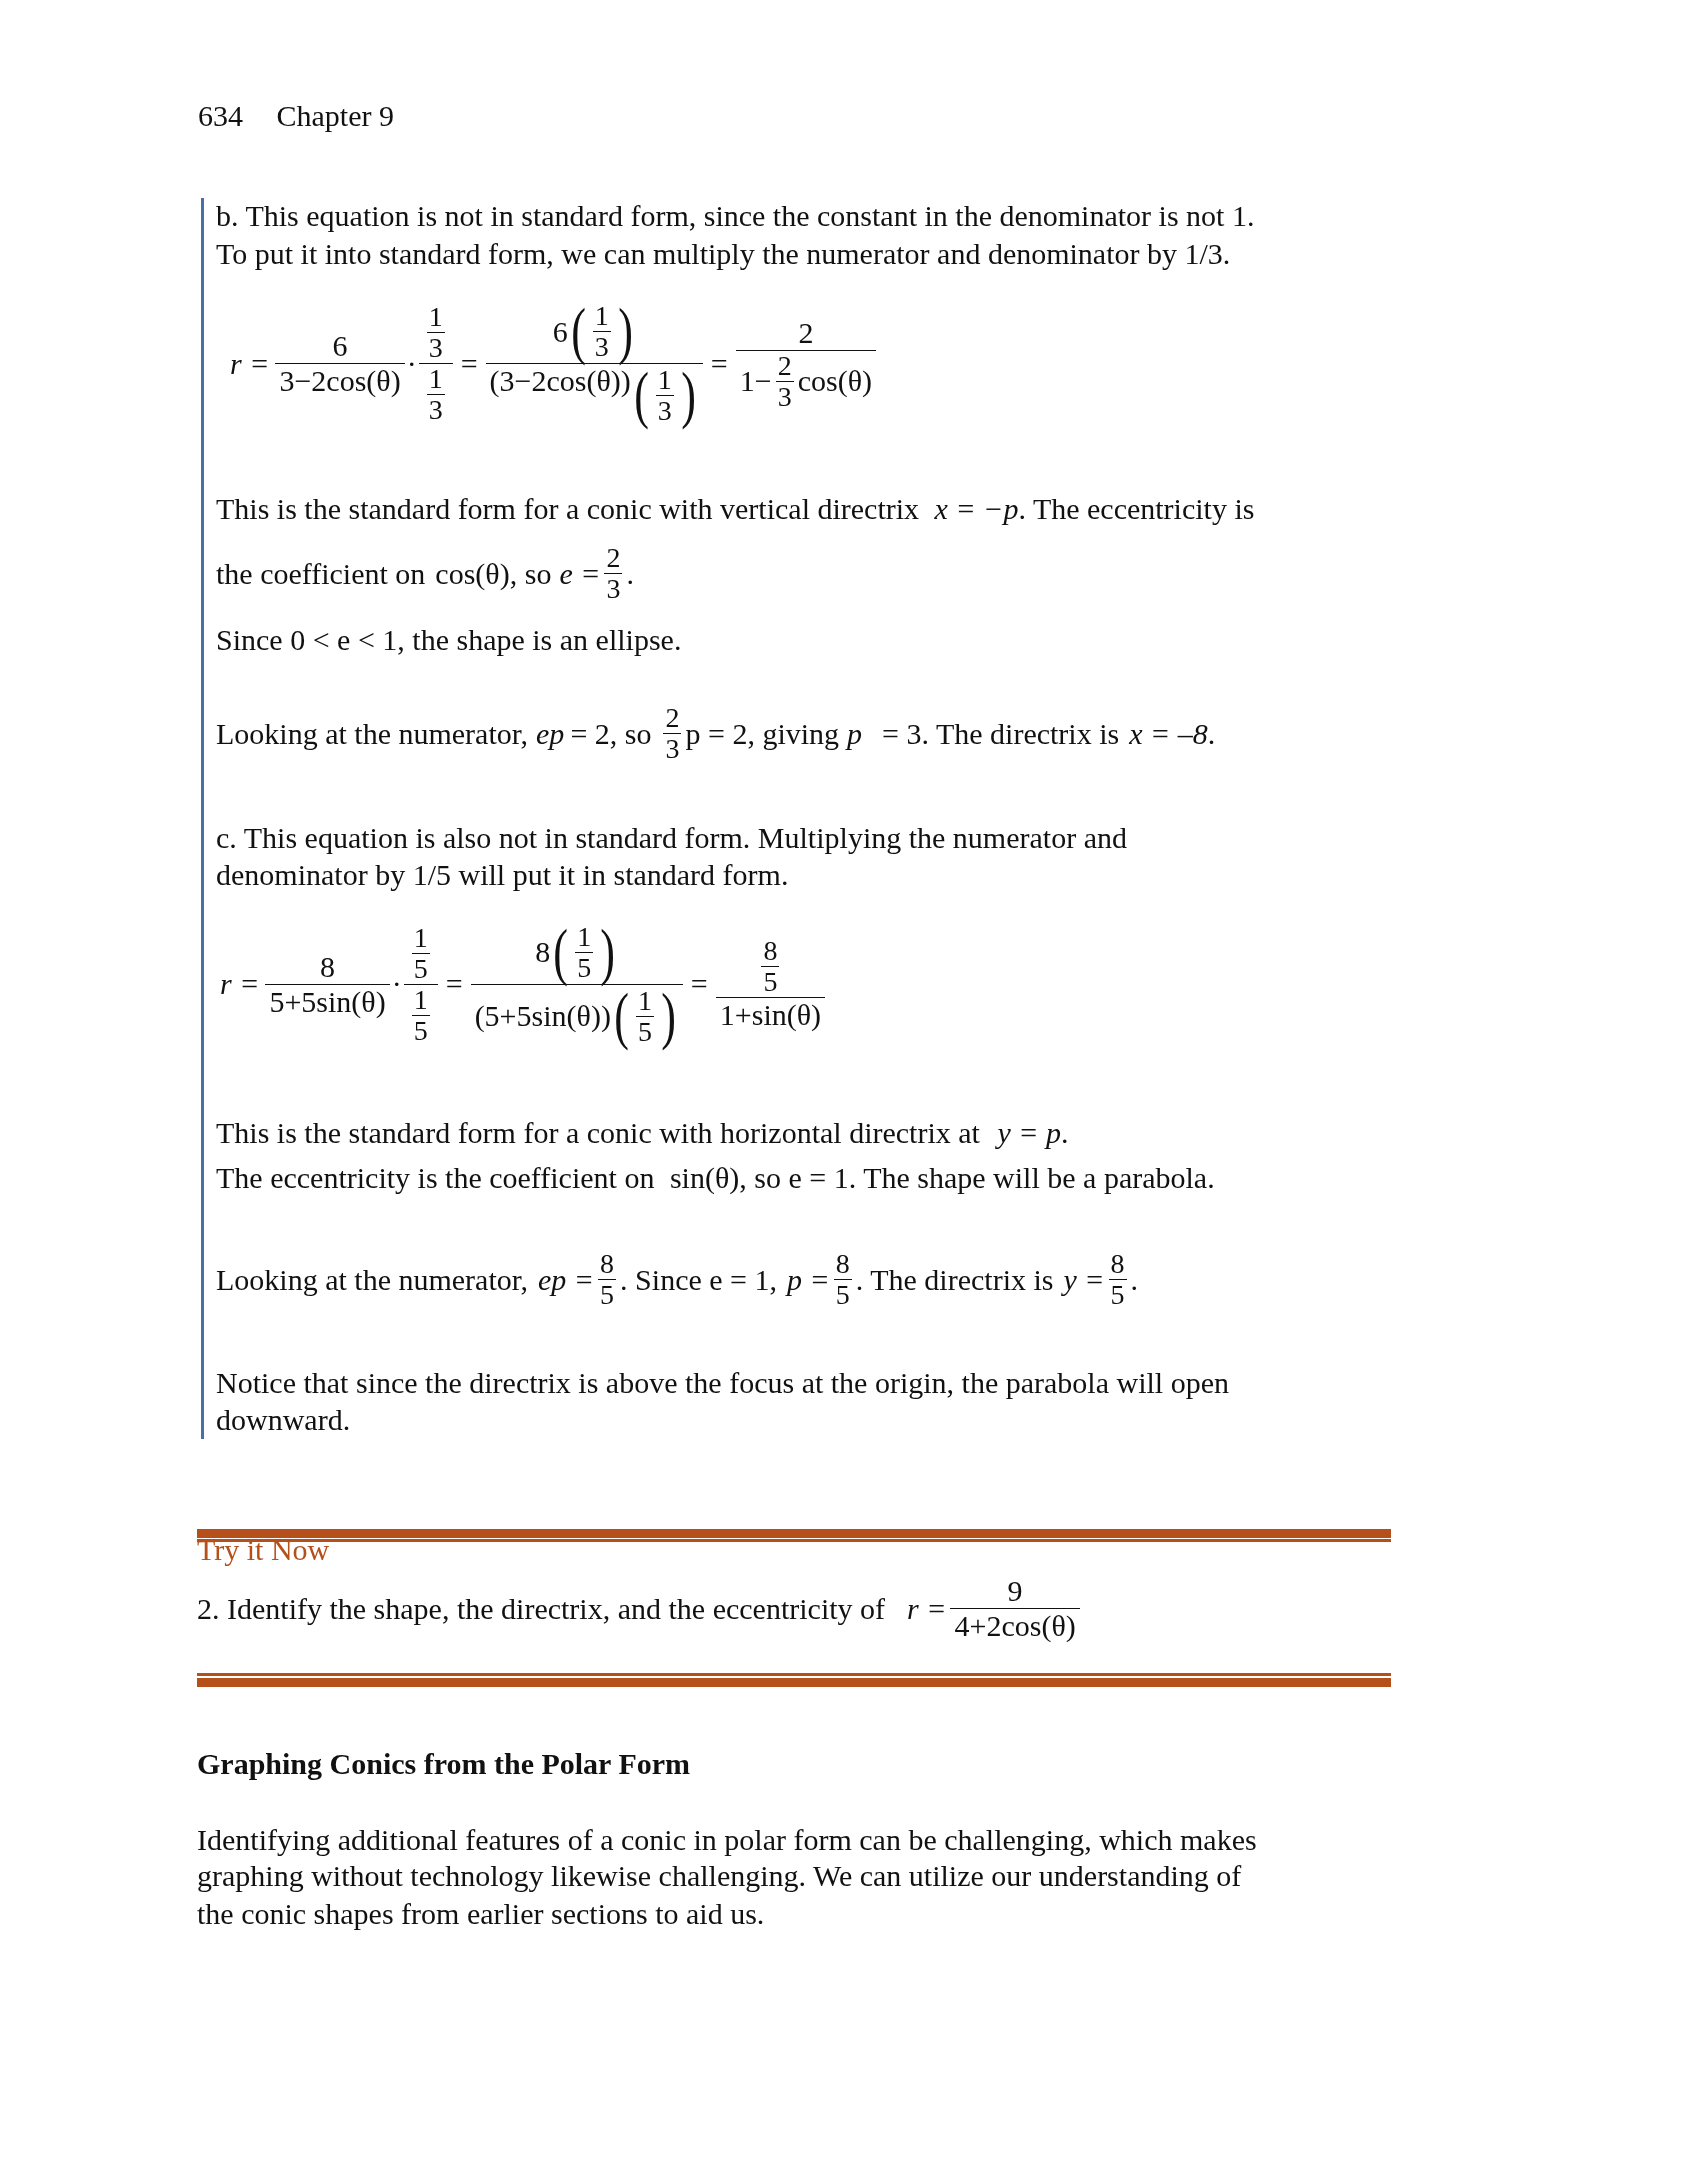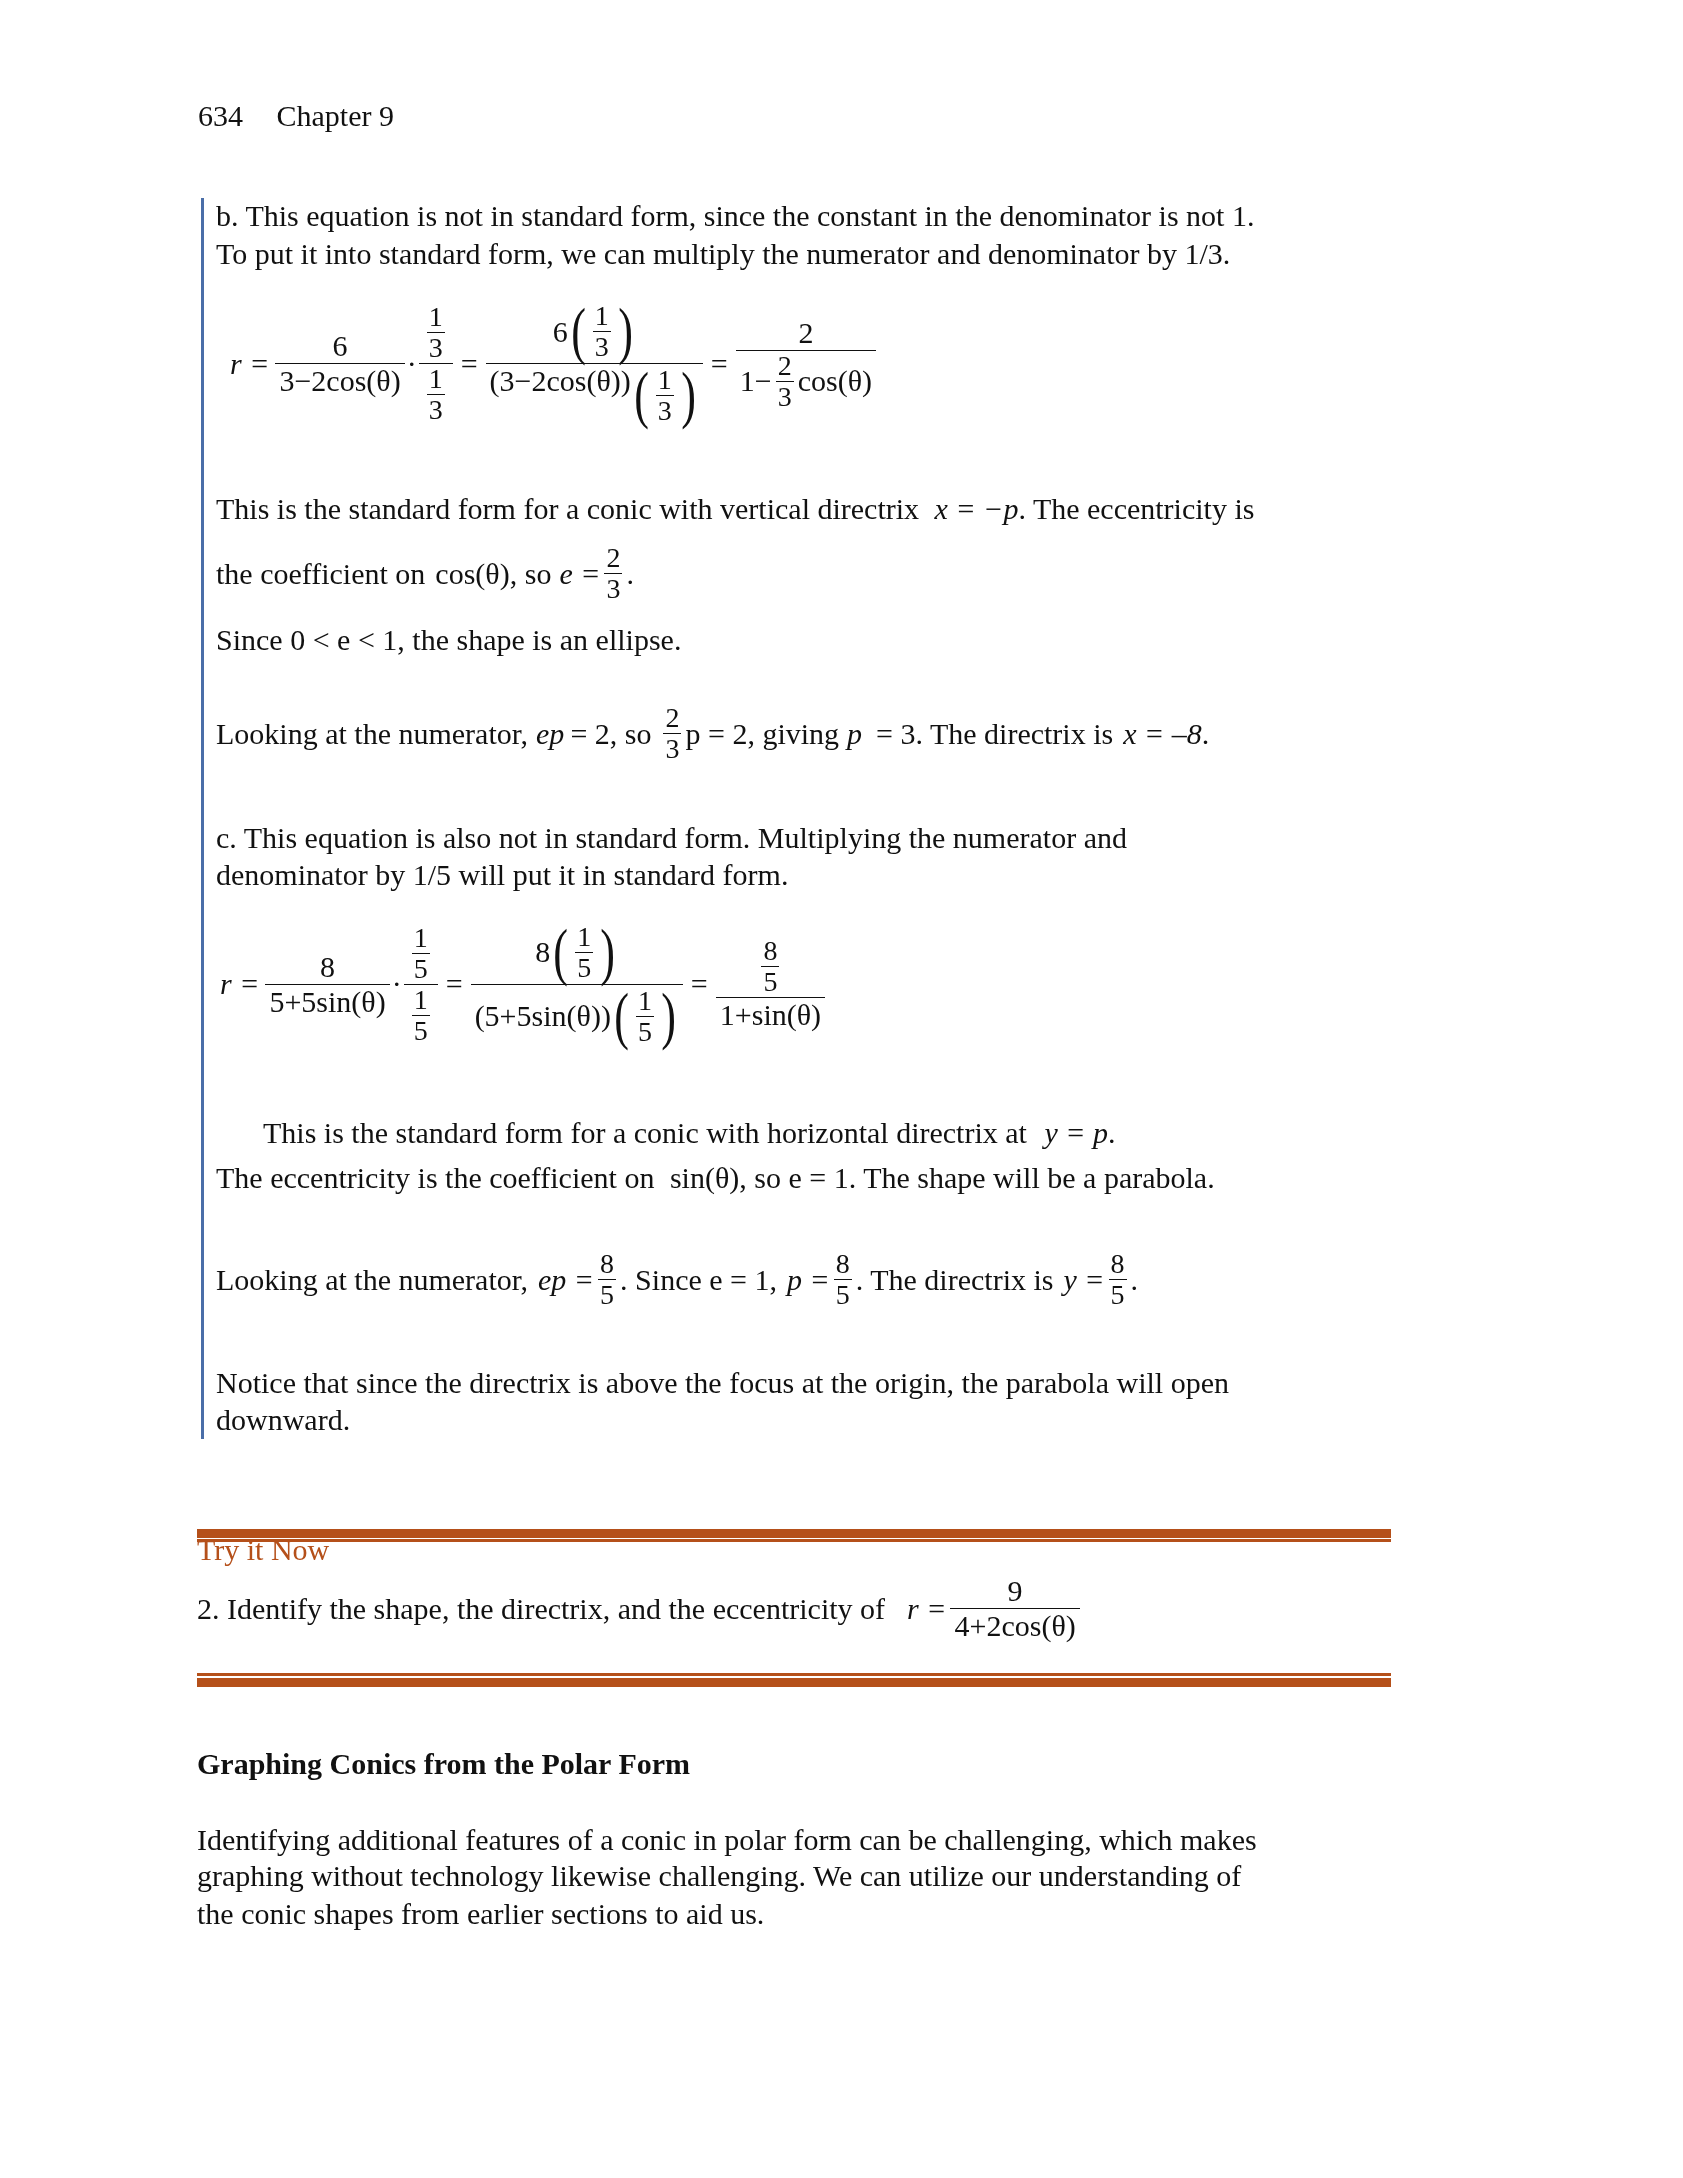--- a/index.html
+++ b/index.html
@@ -121,21 +121,21 @@
 <div class="abs txt" style="left:216px; top:703px; display:flex; align-items:center;">
   <span>Looking at the numerator,</span>
   <span class="i" style="margin-left:8px;">ep</span>
   <span style="margin-left:6px;">= 2, so</span>
   <span class="inline-frac" style="margin-left:12px;">
       <span class="num">2</span>
       <span class="den">3</span>
     </span>
   <span>p = 2, giving</span>
   <span class="i" style="margin-left:8px;">p</span>
-  <span style="margin-left:14px;">= 3. The directrix is</span>
+  <span style="margin-left:20px;">= 3. The directrix is</span>
   <span class="i" style="margin-left:10px;">x = –8</span>
   <span>.</span>
 </div>
 
 <div class="abs txt" style="left:216px; top:820px;">c.  This equation is also not in standard form.  Multiplying the numerator and</div>
 <div class="abs txt" style="left:216px; top:857px;">denominator by 1/5 will put it in standard form.</div>
 
 <div class="math" style="left:220px; top:901px; height:166px;">
   <span class="i">r =</span>
   <span class="frac" style="margin-left:6px;">
@@ -187,21 +187,21 @@
     <span class="num" style="display:flex;">
       <span class="inline-frac">
           <span class="num">8</span>
           <span class="den">5</span>
         </span>
     </span>
     <span class="den">1+sin(θ)</span>
   </span>
 </div>
 
-<div class="abs txt" style="left:216px; top:1115px;margin-left:47px;">
+<div class="abs txt" style="left:216px; top:1115px;">
   <span>This is the standard form for a conic with horizontal directrix at</span>
   <span class="i" style="margin-left:10px;">y = p</span><span>.</span>
 </div>
 <div class="abs txt" style="left:216px; top:1160px;">
   <span>The eccentricity is the coefficient on</span>
   <span style="margin-left:8px;">sin(θ)</span><span>, so e = 1.  The shape will be a parabola.</span>
 </div>
 
 <div class="abs txt" style="left:216px; top:1249px; display:flex; align-items:center;">
   <span>Looking at the numerator,</span>

